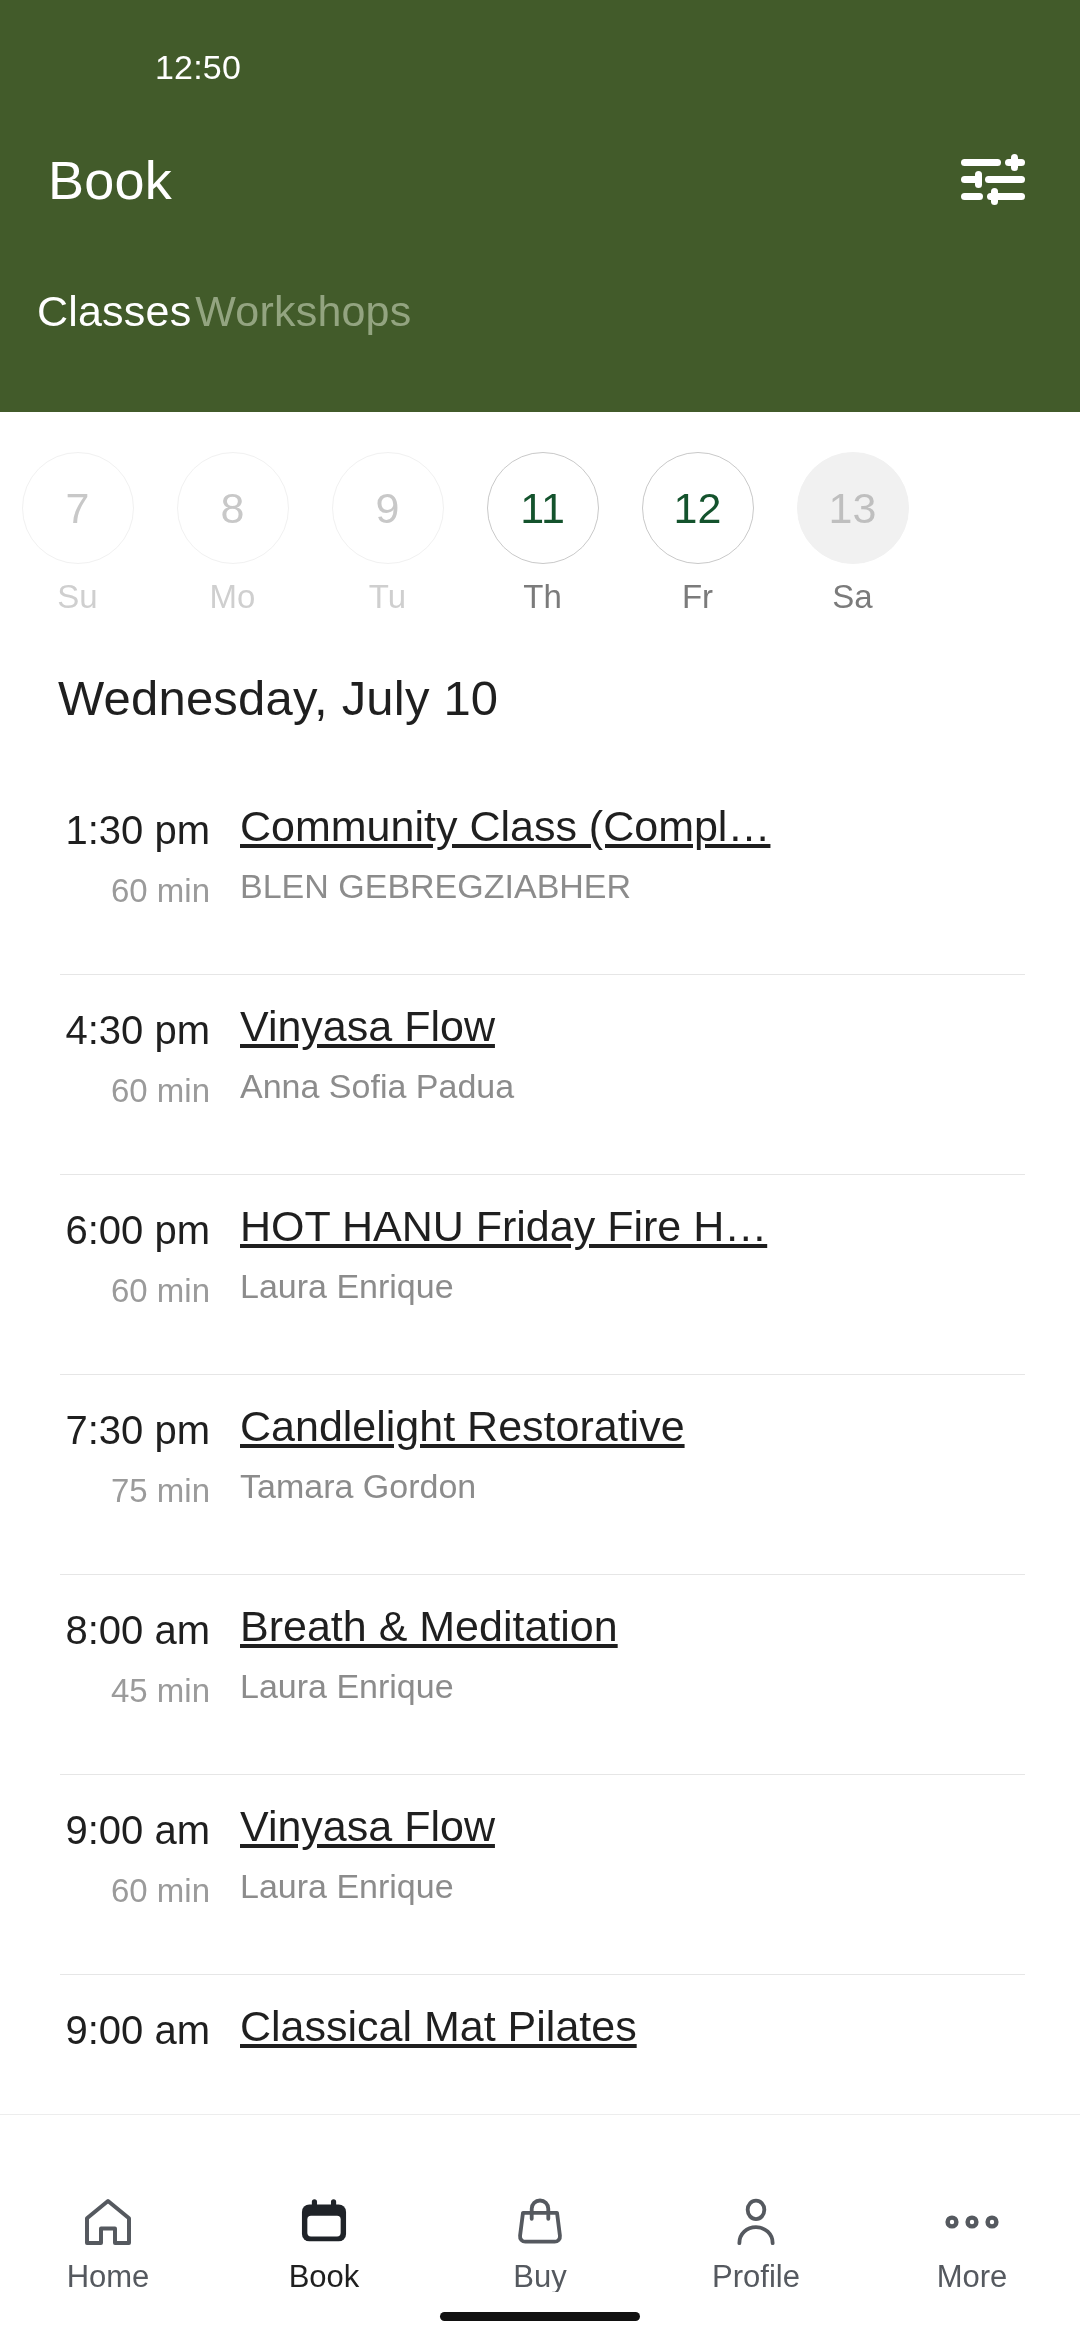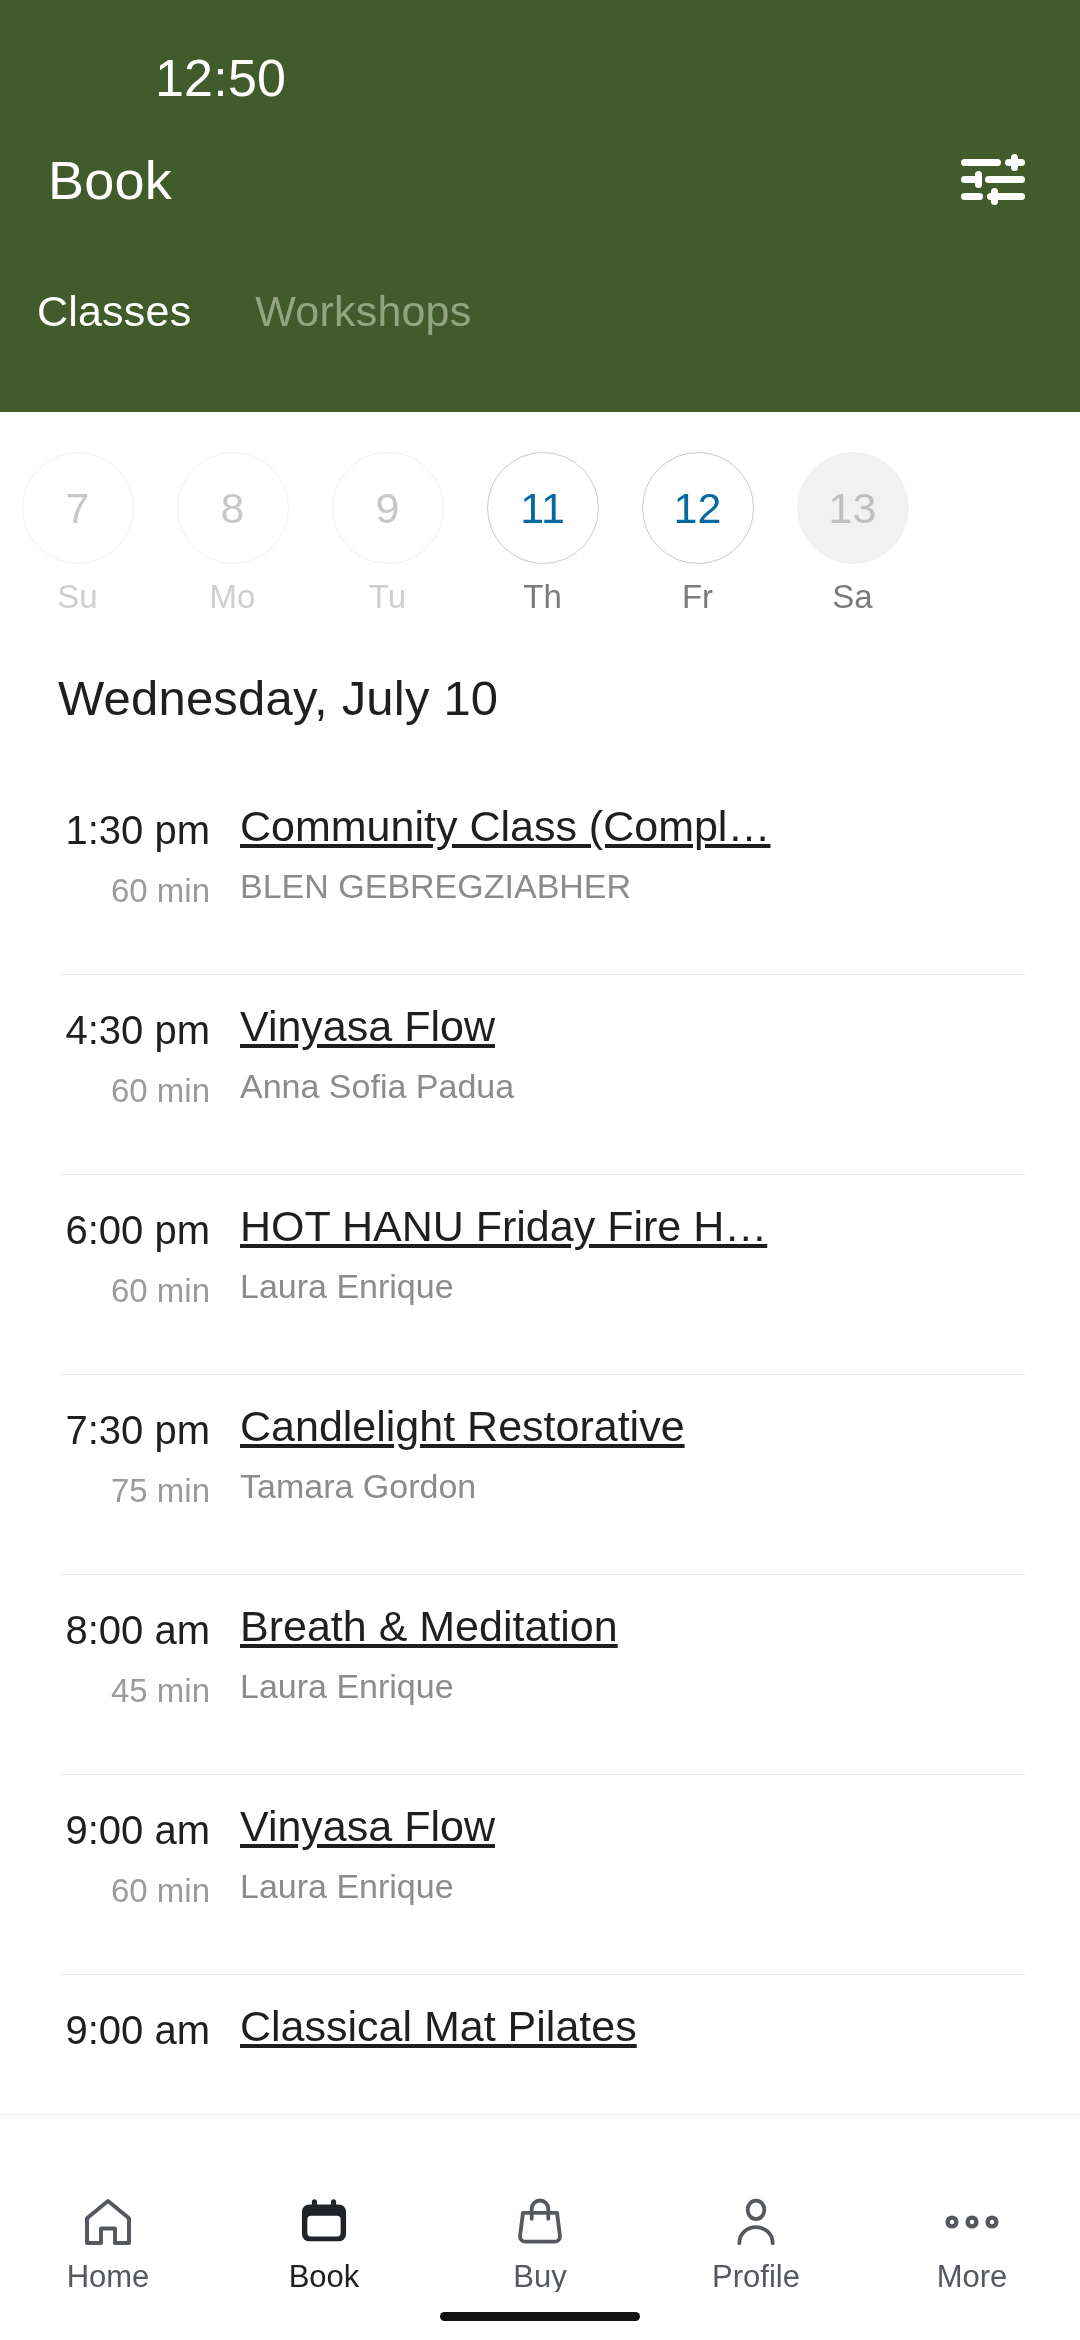--- a/index.html
+++ b/index.html
@@ -24,21 +24,21 @@
     position: relative;
   }
   .statusbar {
     height: 105px;
     display: flex; align-items: center;
     position: relative;
   }
   .statusbar .clock {
     position: absolute;
     left: 155px; top: 48px;
-    font-size: 52px;
+    font-size: 34px;
     color: #ffffff;
     letter-spacing: 0.2px;
   }
   .appbar {
     height: 150px;
     display: flex; align-items: center;
     justify-content: space-between;
     padding: 0 50px 0 48px;
   }
   .appbar .title {
@@ -51,21 +51,20 @@
     width: 74px; height: 74px;
     display: flex; align-items: center; justify-content: center;
     cursor: pointer;
   }
   .tune-btn svg { display: block; }
 
   .tabs {
     display: flex;
     align-items: flex-start;
     padding-left: 35px;
-    gap: 60px;
     margin-top: 28px;
   }
   .tab {
     font-size: 43px;
     padding: 4px 2px 0 2px;
     cursor: pointer;
     letter-spacing: 0.2px;
   }
   .tab.active { color: #ffffff; }
   .tab.inactive { color: #93A480; }
@@ -99,21 +98,21 @@
     color: #c8c8c8;
     background: #ffffff;
   }
   .daybubble.today {
     background: #4A4F58;
     color: #ffffff;
     border: 1px solid #4A4F58;
   }
   .daybubble.future {
     border: 1px solid #c9c9c9;
-    color: #0369a1;
+    color: #14532d;
     background: #ffffff;
   }
   .daybubble.disabled {
     background: #f1f1f1;
     border: 1px solid #f1f1f1;
     color: #bfbfbf;
   }
   .daylabel {
     margin-top: 16px;
     font-size: 33px;

